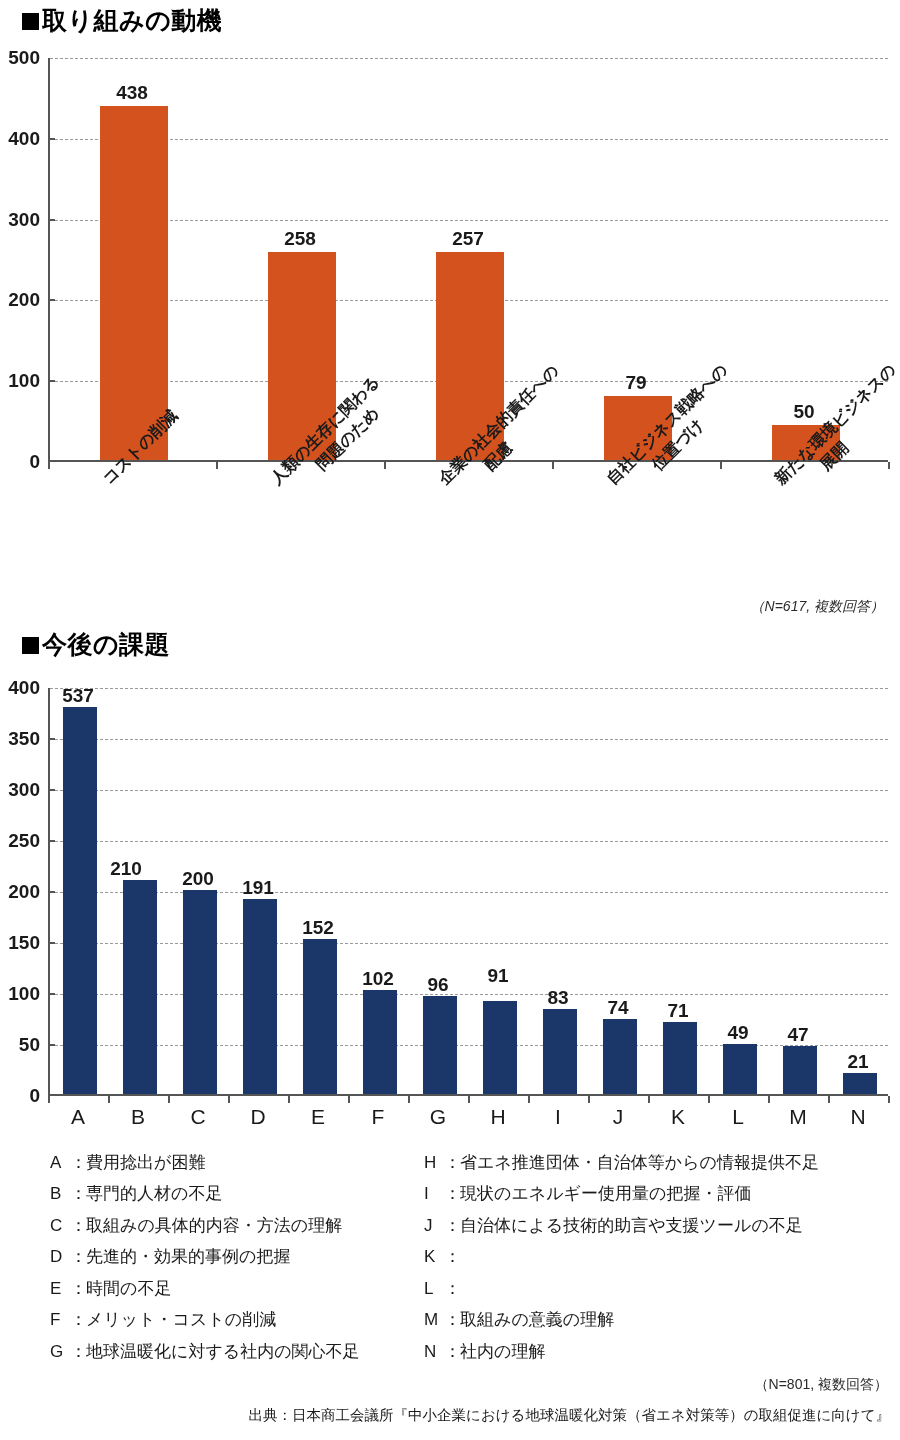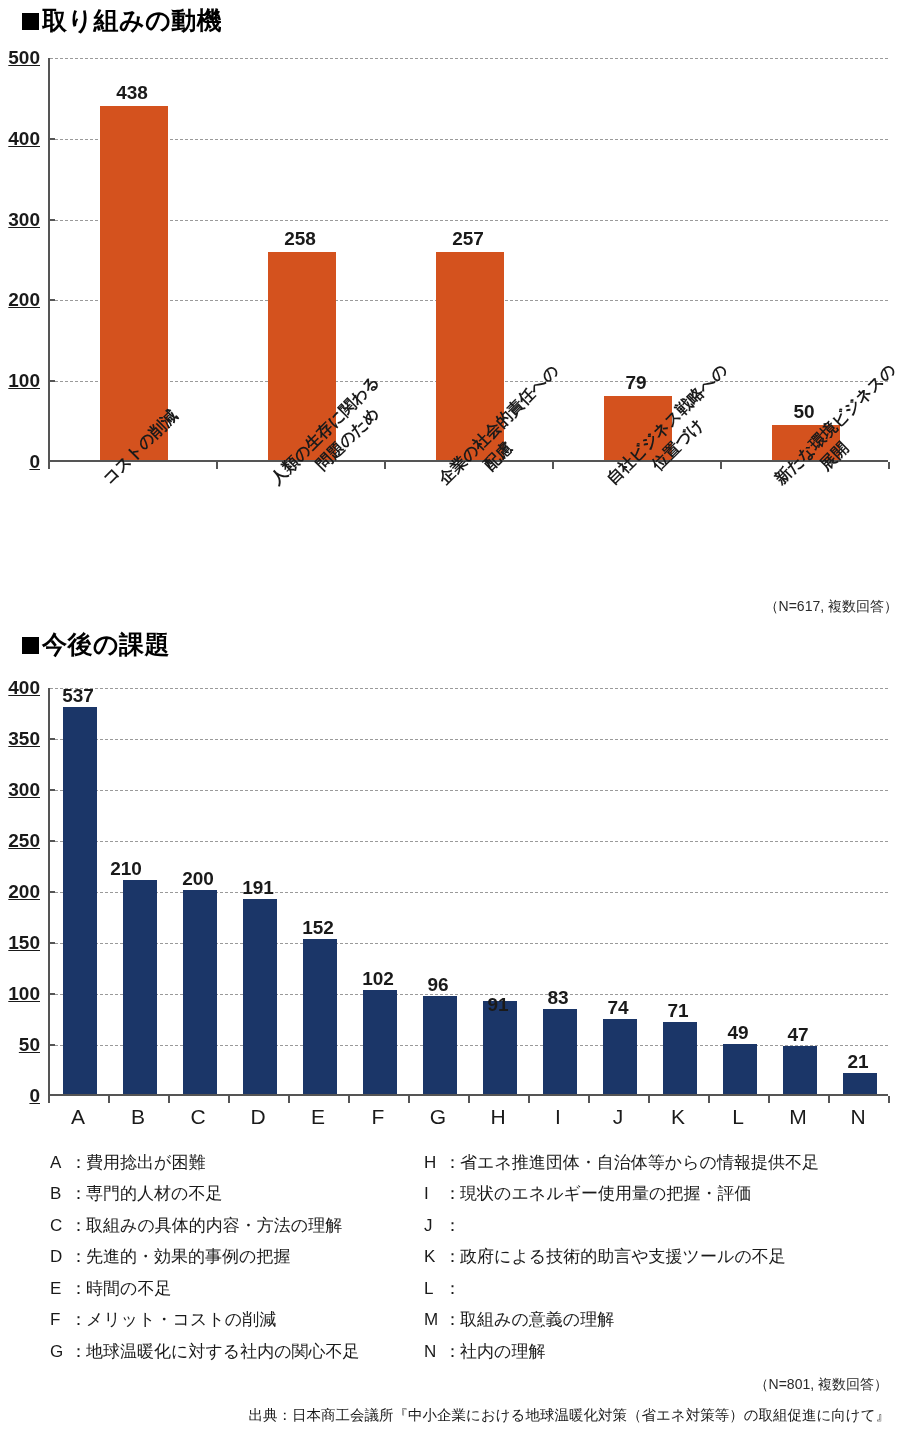--- a/index.html
+++ b/index.html
@@ -53,21 +53,20 @@
   }
   .ytick-label {
     position: absolute;
     right: 0;
     text-align: right;
     font-size: 19px;
     font-weight: bold;
     color: #1a1a1a;
     transform: translateY(-50%);
     white-space: nowrap;
-    text-decoration: underline;
   }
   .ytick-mark {
     position: absolute;
     width: 7px;
     height: 0;
     border-top: 2px solid #555;
   }
   .xtick-mark {
     position: absolute;
     width: 0;
@@ -201,21 +200,21 @@
     <div class="bar-value" style="left: 384px; width: 168px; top: 228.344px;">257</div>
     <div class="bar-value" style="left: 552px; width: 168px; top: 372.168px;">79</div>
     <div class="bar-value" style="left: 720px; width: 168px; top: 401.256px;">50</div>
     <div class="cat-rot" style="left: 98px; top: 474px;"><span>コストの削減</span></div>
     <div class="cat-rot" style="left: 266px; top: 474px;"><span>人類の生存に関わる</span><span class="l2">問題のため</span></div>
     <div class="cat-rot" style="left: 434px; top: 474px;"><span>企業の社会的責任への</span><span class="l2">配慮</span></div>
     <div class="cat-rot" style="left: 602px; top: 474px;"><span>自社ビジネス戦略への</span><span class="l2">位置づけ</span></div>
     <div class="cat-rot" style="left: 770px; top: 474px;"><span>新たな環境ビジネスの</span><span class="l2">展開</span></div>
   </div>
 
-<div class="note" id="note1" style="right:2px; top:598px;">（N=617, 複数回答）</div>
+<div class="note" id="note1" style="right:16px; top:598px;font-style:italic;">（N=617, 複数回答）</div>
 
 <div class="section-title" id="title2" style="left:22px; top:628px;">
   <span class="sq"></span><span>今後の課題</span>
 </div>
 
 <div class="chart" id="chart2" style="left:0; top:620px; width:900px; height:520px;">
   <div class="plot" id="plot2" style="left:48px; top:68px; width:840px; height:408px;">
       <div class="gridline" style="top: 357px;"></div>
       <div class="gridline" style="top: 306px;"></div>
       <div class="gridline" style="top: 255px;"></div>
@@ -270,21 +269,21 @@
     <div class="xtick-mark" style="left: 768px; top: 476px;"></div>
     <div class="xtick-mark" style="left: 828px; top: 476px;"></div>
     <div class="xtick-mark" style="left: 888px; top: 476px;"></div>
     <div class="bar-value" style="left: 48px; width: 60px; top: 65.42px;">537</div>
     <div class="bar-value" style="left: 96px; width: 60px; top: 237.8px;">210</div>
     <div class="bar-value" style="left: 168px; width: 60px; top: 248px;">200</div>
     <div class="bar-value" style="left: 228px; width: 60px; top: 257.18px;">191</div>
     <div class="bar-value" style="left: 288px; width: 60px; top: 296.96px;">152</div>
     <div class="bar-value" style="left: 348px; width: 60px; top: 347.96px;">102</div>
     <div class="bar-value" style="left: 408px; width: 60px; top: 354.08px;">96</div>
-    <div class="bar-value" style="left: 468px; width: 60px; top: 374px;">91</div>
+    <div class="bar-value" style="left: 468px; width: 60px; top: 345px;">91</div>
     <div class="bar-value" style="left: 528px; width: 60px; top: 367.34px;">83</div>
     <div class="bar-value" style="left: 588px; width: 60px; top: 376.52px;">74</div>
     <div class="bar-value" style="left: 648px; width: 60px; top: 379.58px;">71</div>
     <div class="bar-value" style="left: 708px; width: 60px; top: 402.02px;">49</div>
     <div class="bar-value" style="left: 768px; width: 60px; top: 404.06px;">47</div>
     <div class="bar-value" style="left: 828px; width: 60px; top: 430.58px;">21</div>
     <div class="cat-letter" style="left: 48px; width: 60px; top: 485px;">A</div>
     <div class="cat-letter" style="left: 108px; width: 60px; top: 485px;">B</div>
     <div class="cat-letter" style="left: 168px; width: 60px; top: 485px;">C</div>
     <div class="cat-letter" style="left: 228px; width: 60px; top: 485px;">D</div>
@@ -345,25 +344,25 @@
         <span class="legend-text">省エネ推進団体・自治体等からの情報提供不足</span>
       </div>
       <div class="legend-item">
         <span class="legend-key">I</span>
         <span class="legend-colon">：</span>
         <span class="legend-text">現状のエネルギー使用量の把握・評価</span>
       </div>
       <div class="legend-item">
         <span class="legend-key">J</span>
         <span class="legend-colon">：</span>
+        <span class="legend-text">自治体による技術的助言や支援ツールの不足</span>
       </div>
       <div class="legend-item">
         <span class="legend-key">K</span>
         <span class="legend-colon">：</span>
-        <span class="legend-text">政府による技術的助言や支援ツールの不足</span>
       </div>
       <div class="legend-item">
         <span class="legend-key">L</span>
         <span class="legend-colon">：</span>
       </div>
       <div class="legend-item">
         <span class="legend-key">M</span>
         <span class="legend-colon">：</span>
         <span class="legend-text">取組みの意義の理解</span>
       </div>

